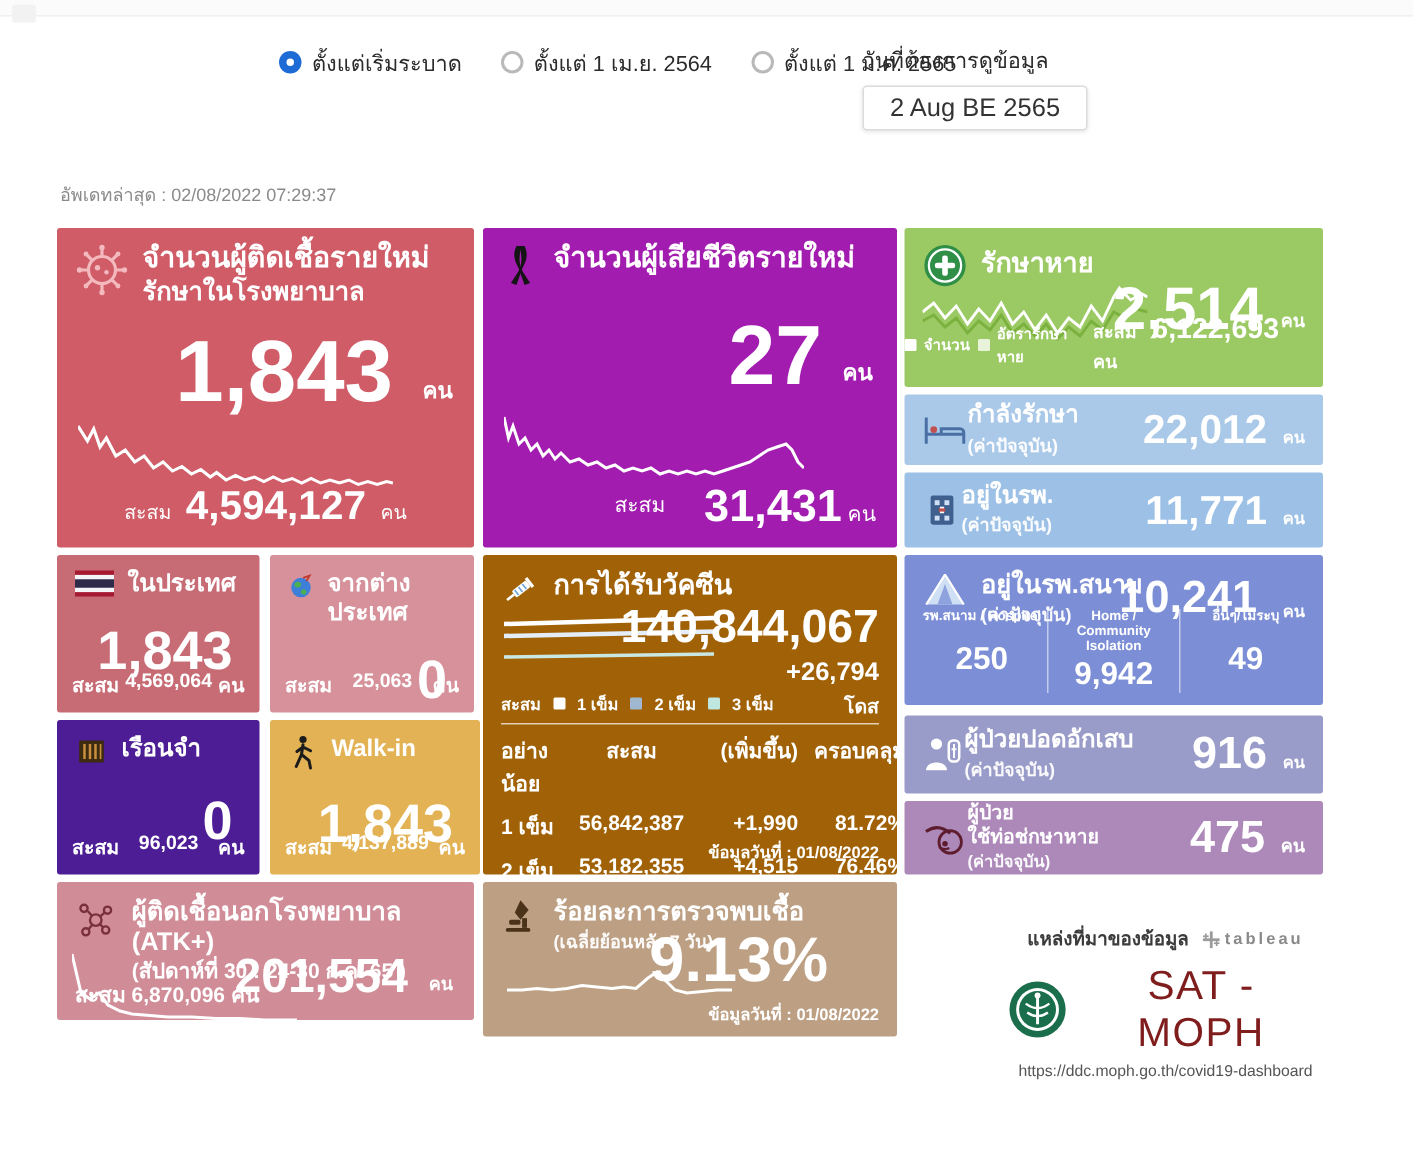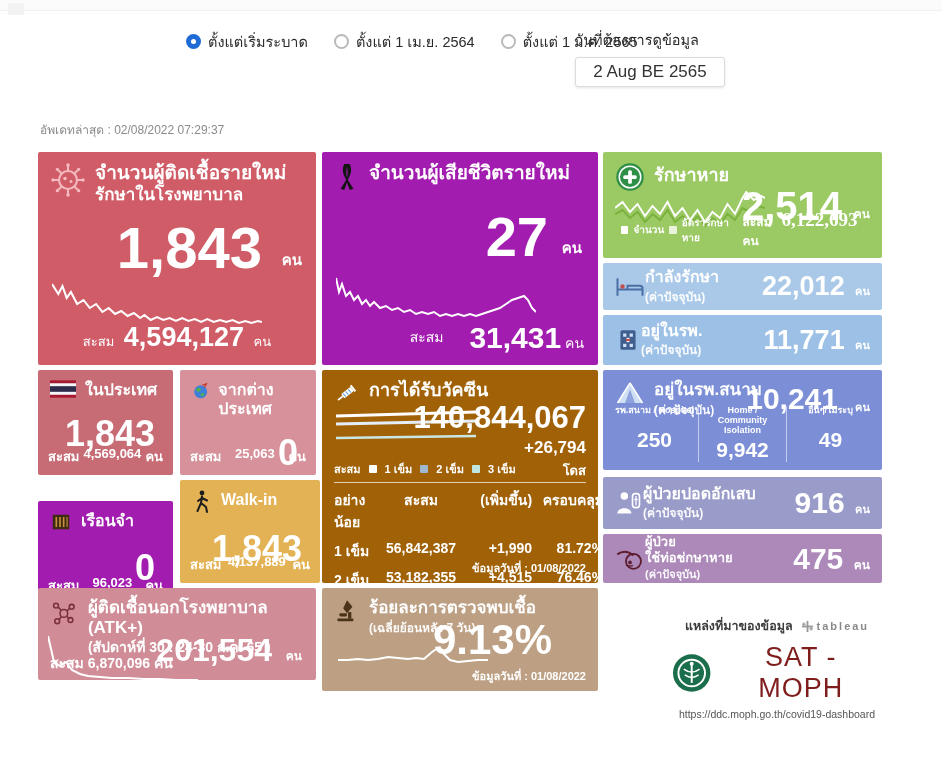--- a/index.html
+++ b/index.html
@@ -35,41 +35,41 @@
   
   .c-new{left:38px;top:152px;width:278px;height:213px;background:#cf5c66;}
   .c-death{left:322px;top:152px;width:276px;height:213px;background:#a21caf;}
   .c-recov{left:603px;top:152px;width:279px;height:106px;background:#9bc963;}
   .c-treat{left:603px;top:263px;width:279px;height:47px;background:#aac9e9;}
   .c-hosp{left:603px;top:315px;width:279px;height:50px;background:#9cc0e6;}
   .c-dom{left:38px;top:370px;width:135px;height:105px;background:#c76b75;}
   .c-abr{left:180px;top:370px;width:136px;height:105px;background:#d6919a;}
   .c-vax{left:322px;top:370px;width:276px;height:213px;background:#a16207;}
   .c-field{left:603px;top:370px;width:279px;height:100px;background:#7b8ed6;}
-  .c-prison{left:38px;top:501px;width:135px;height:103px;background:#a21caf;}
+  .c-prison{left:38px;top:480px;width:135px;height:103px;background:#4c1d95;}
   .c-walk{left:180px;top:480px;width:140px;height:103px;background:#e3b254;}
   .c-pneu{left:603px;top:477px;width:279px;height:52px;background:#999bc9;}
   .c-vent{left:603px;top:534px;width:279px;height:49px;background:#ad89ba;}
   .c-atk{left:38px;top:588px;width:278px;height:92px;background:#d08d97;}
   .c-pos{left:322px;top:588px;width:276px;height:103px;background:#bda083;}
 
   .c-new .bigv{position:absolute;right:54px;top:62px;font-size:58px;}
   .c-new .unit{position:absolute;right:14px;top:96px;font-size:15px;}
   .c-new .cumrow{position:absolute;left:0;right:0;bottom:12px;text-align:center;font-size:13px;}
   .c-new .cumrow .cum{font-size:27px;margin:0 6px;}
 
   .c-death .bigv{position:absolute;right:50px;top:52px;font-size:56px;}
   .c-death .unit{position:absolute;right:16px;top:84px;font-size:15px;}
   .c-death .cumrow{position:absolute;right:14px;bottom:10px;font-size:14px;}
   .c-death .cumrow .cum{font-size:30px;margin-left:22px;}
   .c-death .cumrow .cumlbl{vertical-align:6px;}
 
   .c-recov .bigv{position:absolute;right:40px;top:32px;font-size:40px;}
   .c-recov .unit{position:absolute;right:12px;top:52px;font-size:12px;}
-  .c-recov .bottomrow{position:absolute;left:18px;right:10px;bottom:8px;display:flex;align-items:center;justify-content:space-between;font-family:Liberation Serif, serif;}
+  .c-recov .bottomrow{position:absolute;left:0;right:10px;bottom:8px;display:flex;align-items:center;justify-content:space-between;}
   .c-recov .cum{font-size:19px;}
   .c-recov .cumlbl{font-size:12px;font-weight:bold;margin-right:6px;}
 
   .hrow{display:flex;align-items:center;justify-content:space-between;height:100%;}
   .hrow .left{display:flex;align-items:center;}
   .hrow .bigv{font-size:27px;}
   .hrow .unit{font-size:11px;}
 
   .halfcard .bigv{display:block;text-align:right;font-size:36px;margin-top:14px;margin-right:6px;}
   .halfcard .cumrow{position:absolute;left:10px;right:10px;bottom:8px;display:flex;justify-content:space-between;font-size:13px;font-weight:bold;}

